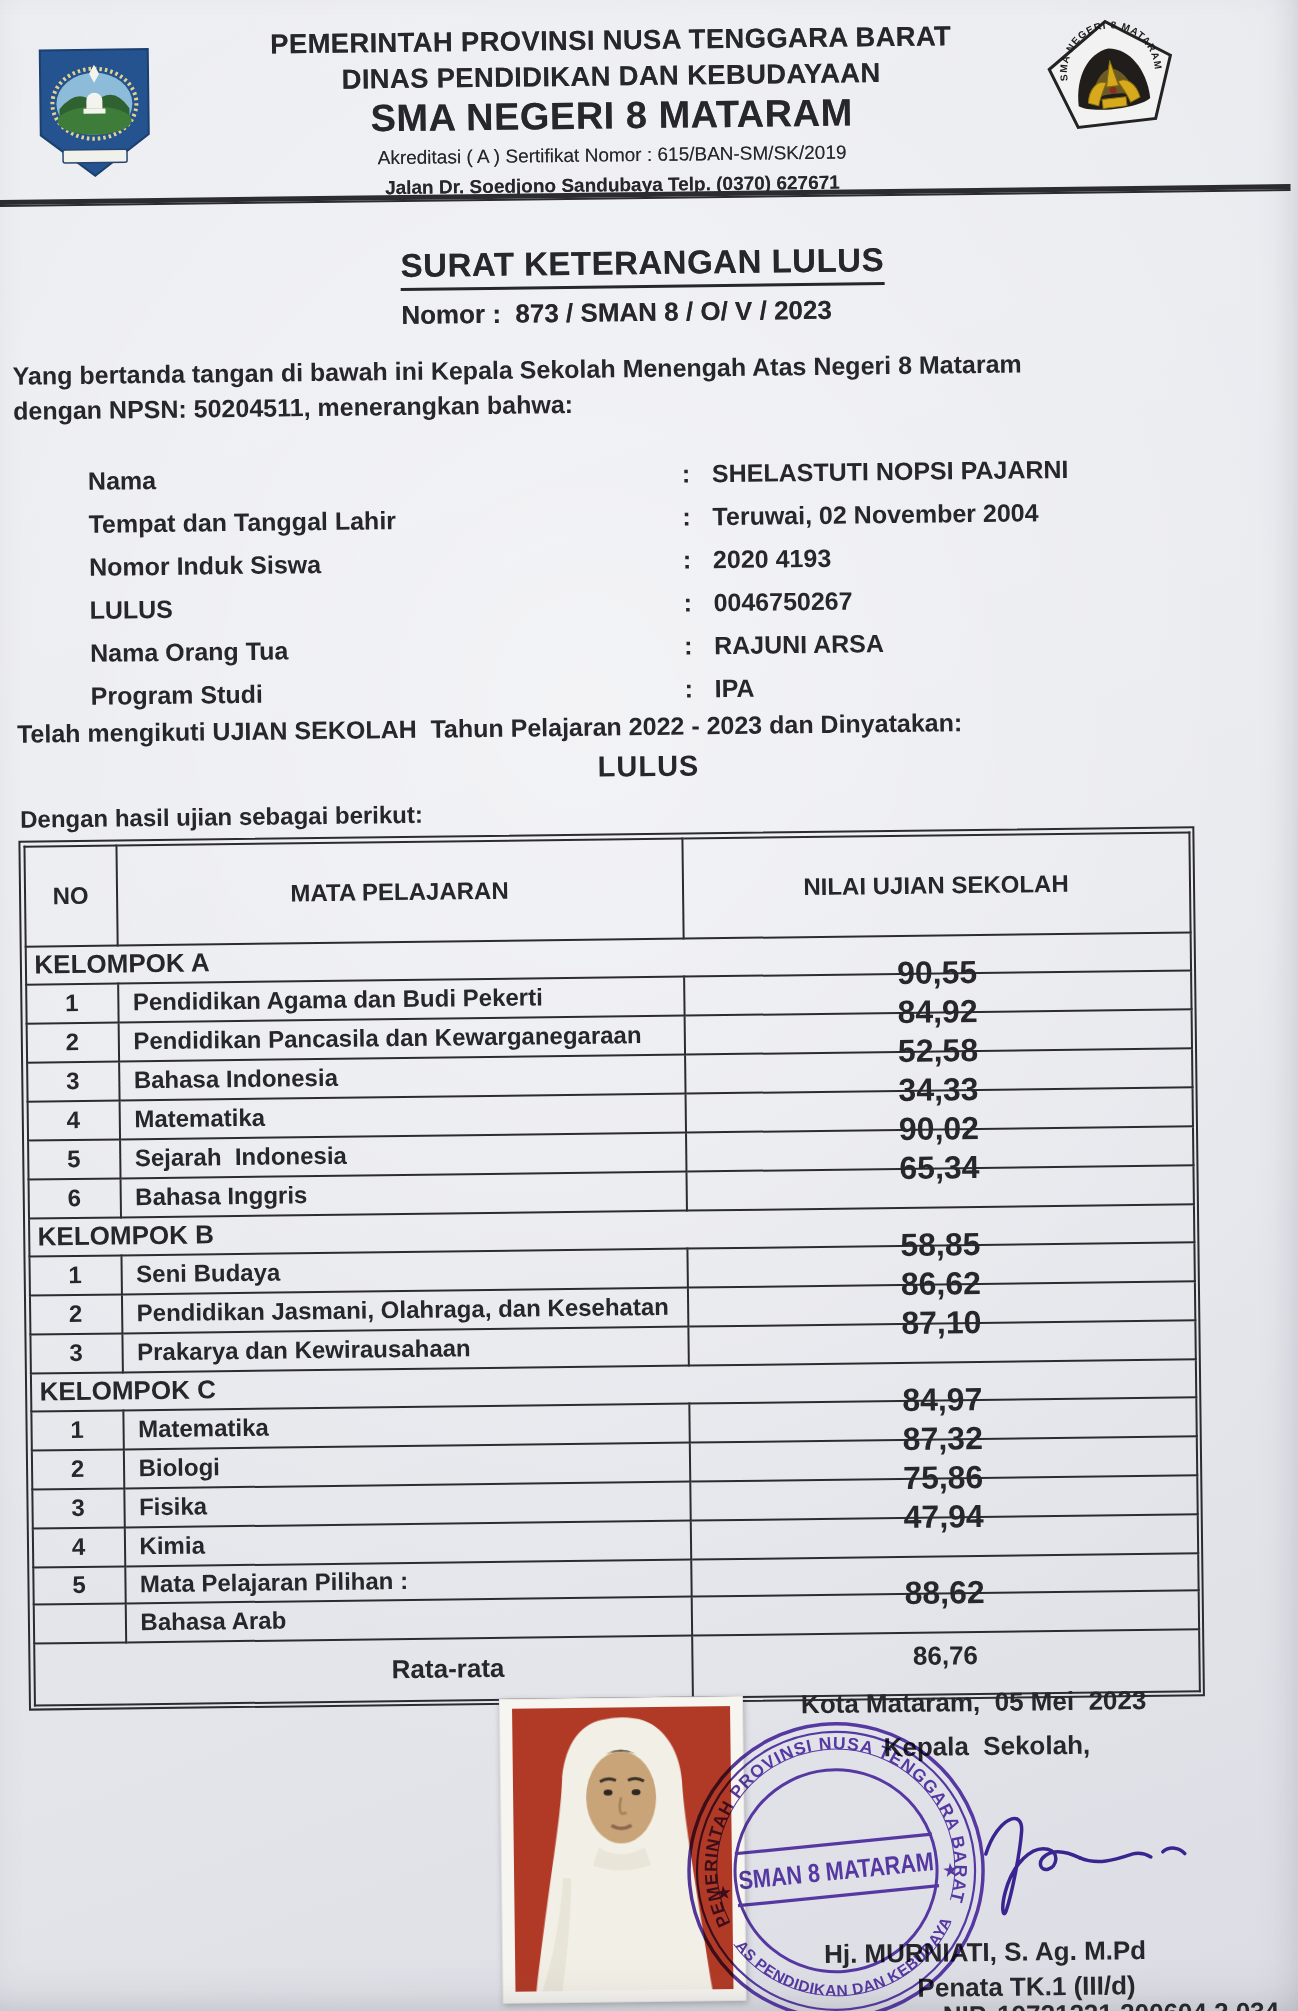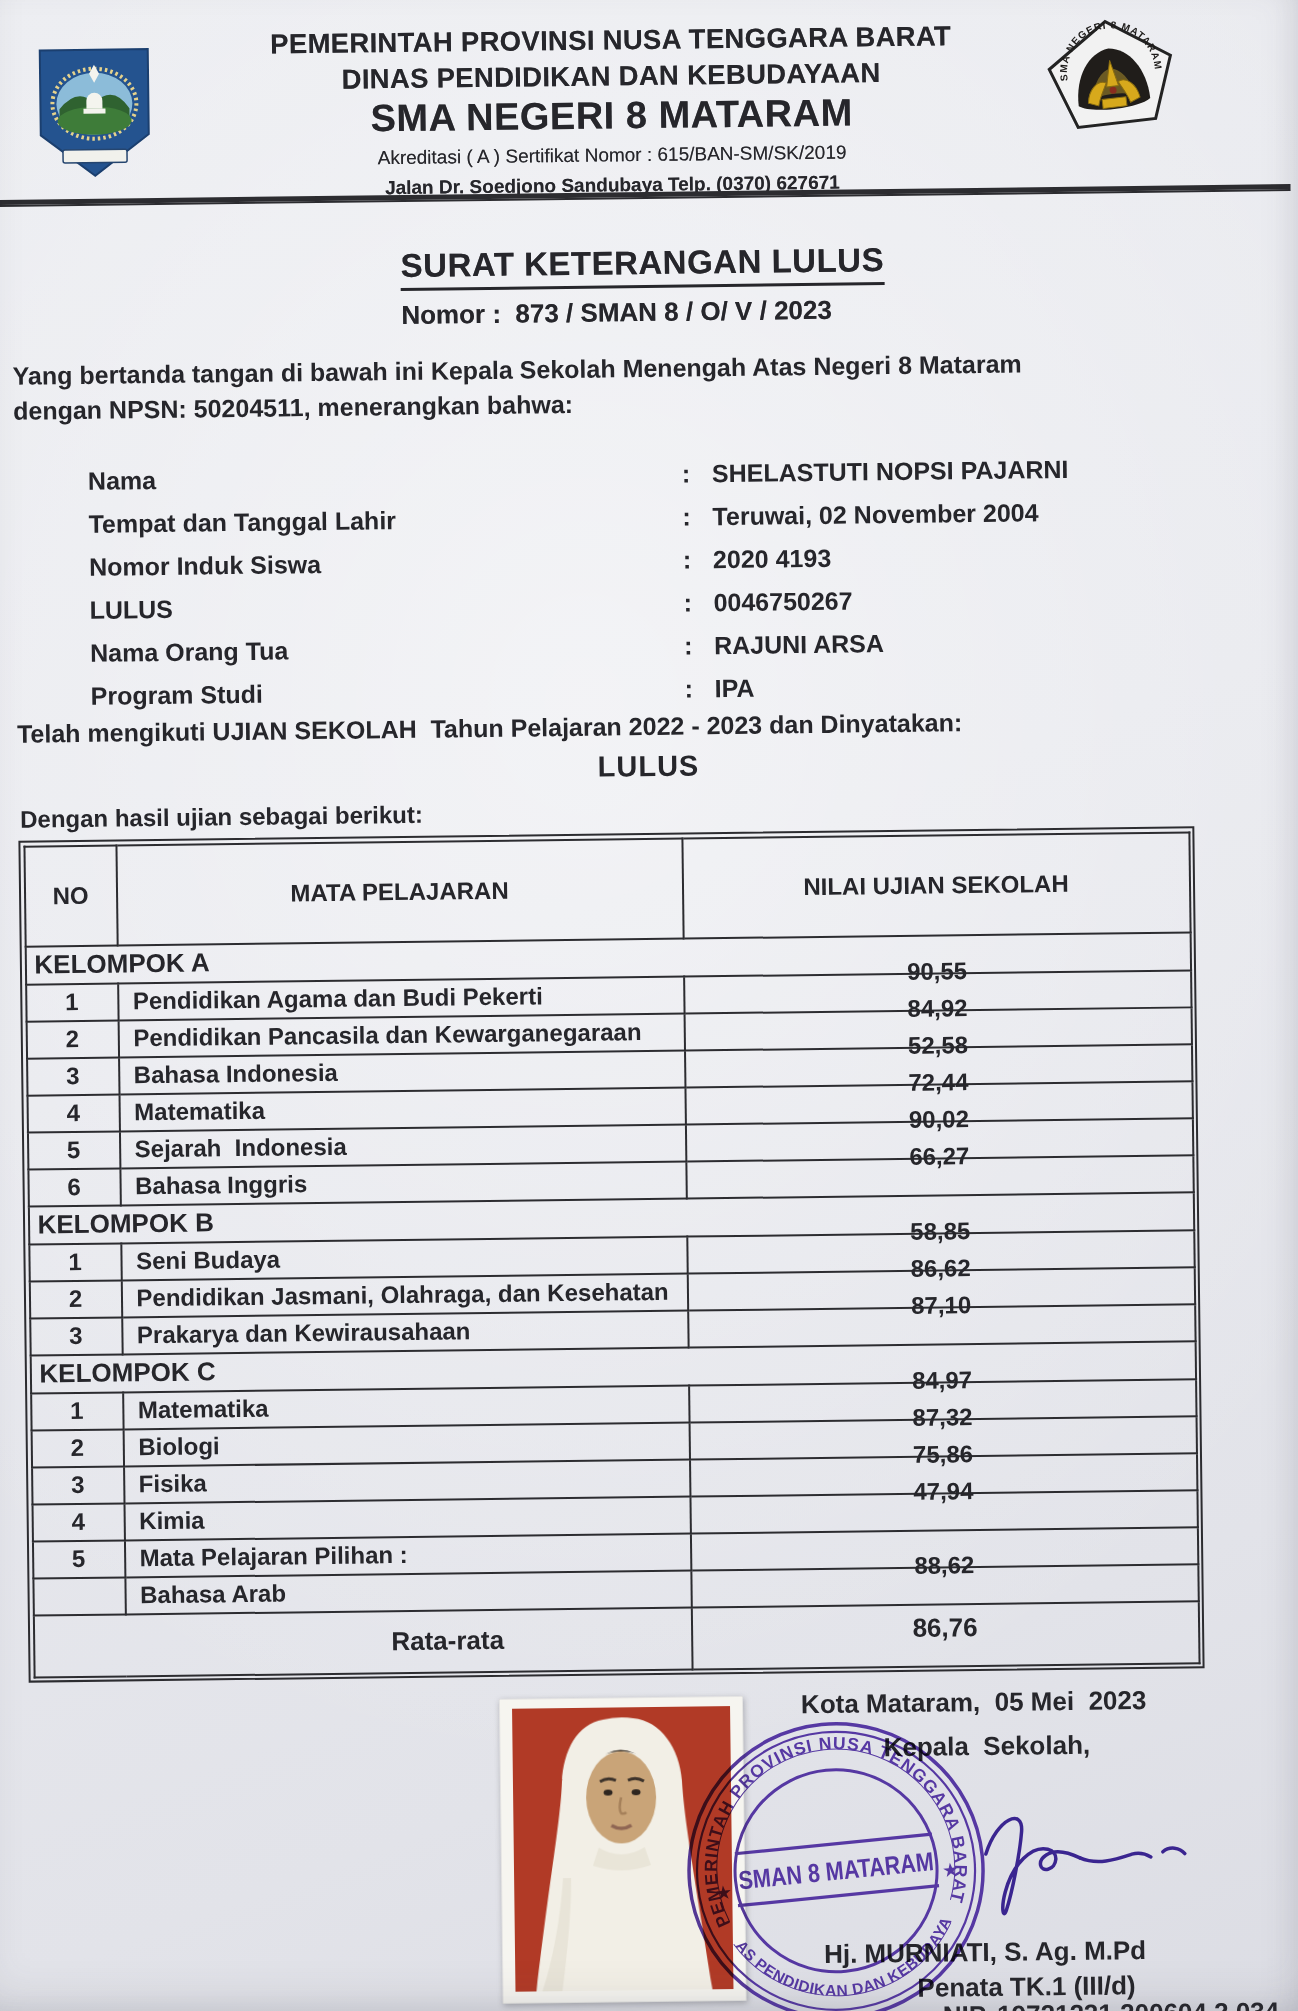--- a/index.html
+++ b/index.html
@@ -54,21 +54,21 @@
   .table-frame{left:18px;top:833px;width:1176px;border:2px solid var(--border);padding:2.5px}
   table{width:100%;border-collapse:collapse;table-layout:fixed}
   col.c-no{width:92px} col.c-sub{width:566px} col.c-val{width:auto}
   th,td{border:2.5px solid var(--border);font-size:24px;color:var(--ink)}
   thead th{height:100px;font-size:24px;font-weight:bold;vertical-align:middle;text-align:center}
   tr.sec td{height:38px;font-size:26px;font-weight:bold;padding-left:8px}
   tbody tr.r{height:37px}
   td.no{text-align:center;font-weight:bold}
   td.sub{padding-left:14px;font-weight:bold;white-space:pre}
   td.val{text-align:center;font-weight:bold}
-  td.val .off{position:relative;top:-20px;display:inline-block;font-size:24px}
+  td.val .off{position:relative;top:-20px;display:inline-block;font-size:32px}
   tr.avg{height:62px}
   tr.avg .avg-l{text-align:center;font-size:26px;font-weight:bold;padding-left:170px;vertical-align:middle}
   tr.avg .avg-v{vertical-align:top;padding-top:7px;font-size:26px}
 
   
   .place-date{left:790px;top:1691px;font-size:26px;font-weight:bold}
   .kepala{left:872px;top:1735px;font-size:26px;font-weight:bold}
   .sig-name{left:810px;top:1941px;font-size:26px;font-weight:bold}
   .sig-rank{left:903px;top:1976px;font-size:26px;font-weight:bold}
   .sig-nip{left:928px;top:2004px;font-size:26px;font-weight:bold}
@@ -204,31 +204,31 @@
               <td class="val"><span class="off">84,92</span></td>
             </tr>
           <tr class="r">
               <td class="no">3</td>
               <td class="sub">Bahasa Indonesia</td>
               <td class="val"><span class="off">52,58</span></td>
             </tr>
           <tr class="r">
               <td class="no">4</td>
               <td class="sub">Matematika</td>
-              <td class="val"><span class="off">72,44</span></td>
+              <td class="val"><span class="off">34,33</span></td>
             </tr>
           <tr class="r">
               <td class="no">5</td>
               <td class="sub">Sejarah  Indonesia</td>
               <td class="val"><span class="off">90,02</span></td>
             </tr>
           <tr class="r">
               <td class="no">6</td>
               <td class="sub">Bahasa Inggris</td>
-              <td class="val"><span class="off">66,27</span></td>
+              <td class="val"><span class="off">65,34</span></td>
             </tr>
 
           <tr class="sec">
               <td colspan="3">KELOMPOK B</td>
             </tr>
           <tr class="r">
               <td class="no">1</td>
               <td class="sub">Seni Budaya</td>
               <td class="val"><span class="off">58,85</span></td>
             </tr>

